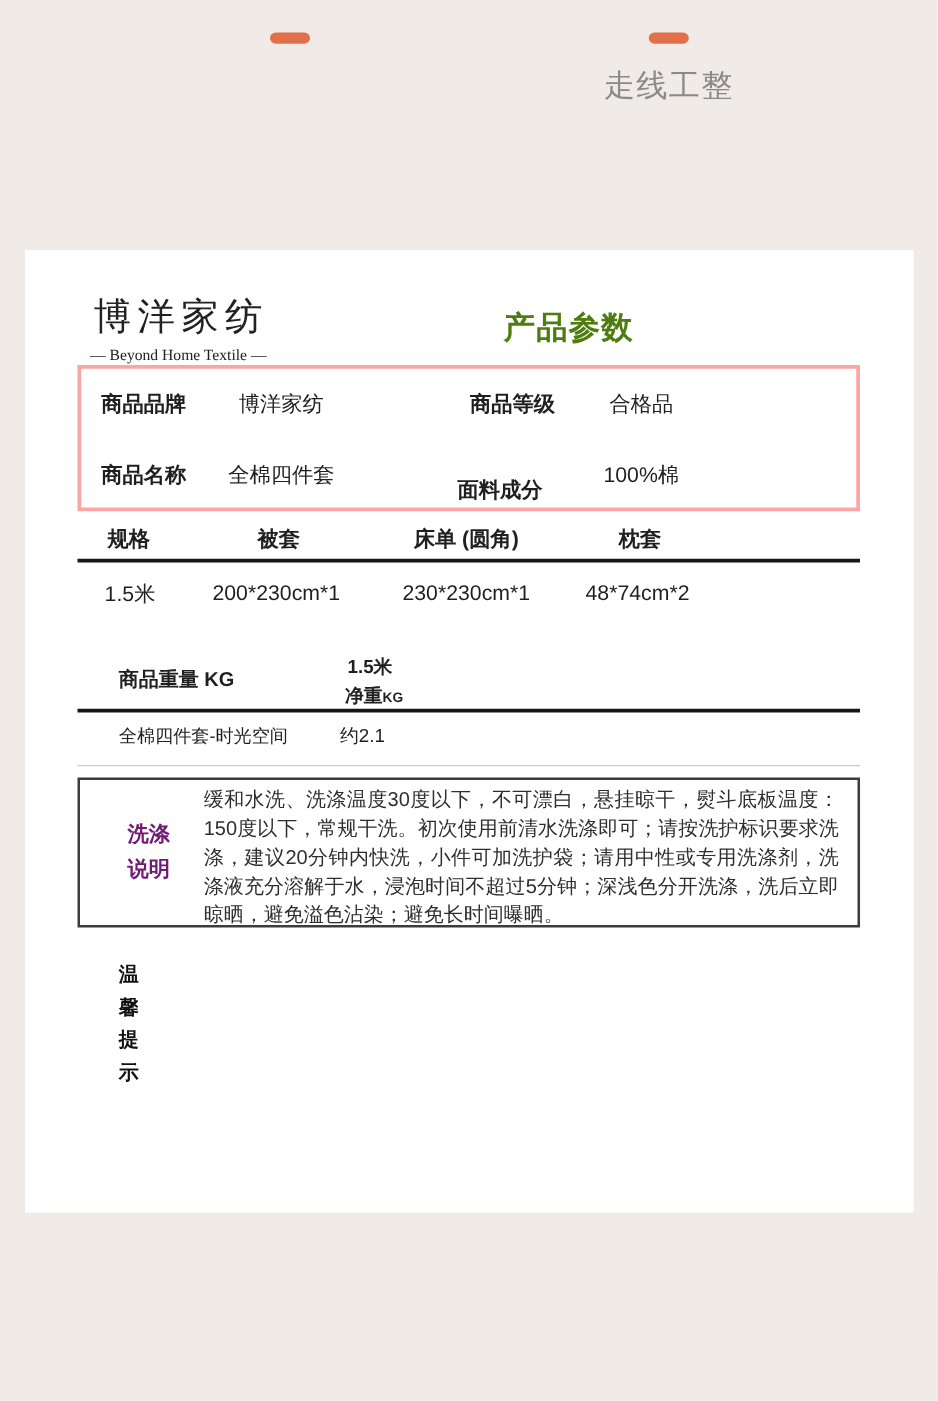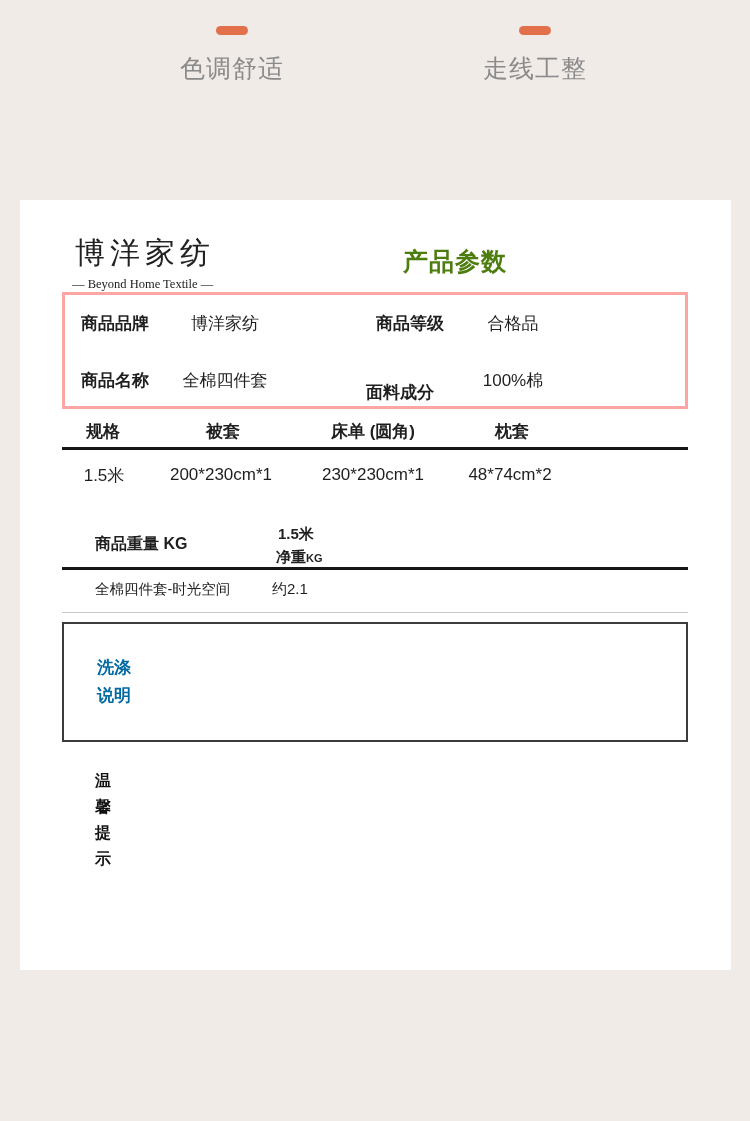--- a/index.html
+++ b/index.html
@@ -62,22 +62,22 @@
   
   .unit-small { font-size: 11px; font-weight: 700; }
   
   .wash-box {
     position: absolute; left: 42px; top: 422px;
     width: 626px; height: 120px;
     border: 2px solid #3c3c3c;
   }
   .wash-label {
     position: absolute; left: 28px; top: 50%; transform: translateY(-50%);
-    width: 44px; text-align: center;
-    font-size: 17px; font-weight: 700; line-height: 28px; color: #0369a1;
+    width: 44px; text-align: right;
+    font-size: 17px; font-weight: 700; line-height: 28px; color: #701a75;
   }
   .wash-text {
     position: absolute; left: 99px; top: 5px; width: 508px;
     font-size: 16px; line-height: 23px; color: #2e2e2e;
     text-align: justify;
   }
   
   .tips-label {
     position: absolute; left: 73px; top: 568px; width: 20px;
     font-size: 16px; font-weight: 700; line-height: 26px;
@@ -91,21 +91,20 @@
   .tip-2 { top: 597px; }
   .tip-3 { top: 650px; }
 </style>
 </head>
 <body>
 
 <div class="page">
 
   <div class="feature feature-1">
     <div class="dash"></div>
-    <div class="feature-label">色调舒适</div>
   </div>
   <div class="feature feature-2">
     <div class="dash"></div>
     <div class="feature-label">走线工整</div>
   </div>
 
   <div class="card">
 
     <div class="logo">
       <div class="logo-cn">博洋家纺</div>
@@ -142,20 +141,21 @@
     <div class="rule-thick" style="top:367px;"></div>
     <span class="abs ly" style="left:75px;  top:389px; font-size:14.5px;">全棉四件套-时光空间</span>
     <span class="abs ly" style="left:252px; top:389px; font-size:15px;">约2.1</span>
     <div class="rule-thin" style="top:412px;"></div>
 
     <div class="wash-box">
       <div class="wash-label">
         <div>洗涤</div>
         <div>说明</div>
       </div>
+      <div class="wash-text">缓和水洗、洗涤温度30度以下，不可漂白，悬挂晾干，熨斗底板温度：150度以下，常规干洗。初次使用前清水洗涤即可；请按洗护标识要求洗涤，建议20分钟内快洗，小件可加洗护袋；请用中性或专用洗涤剂，洗涤液充分溶解于水，浸泡时间不超过5分钟；深浅色分开洗涤，洗后立即晾晒，避免溢色沾染；避免长时间曝晒。</div>
     </div>
 
     <div class="tips-label">
       <div>温</div>
       <div>馨</div>
       <div>提</div>
       <div>示</div>
     </div>
 
   </div>

